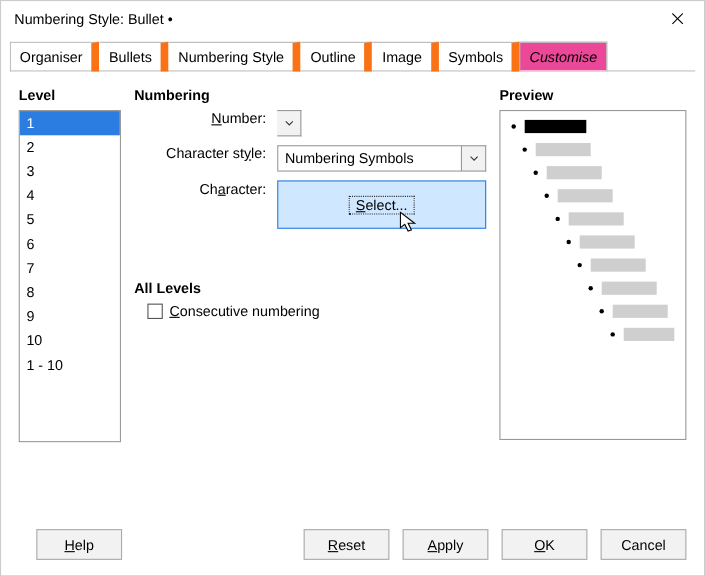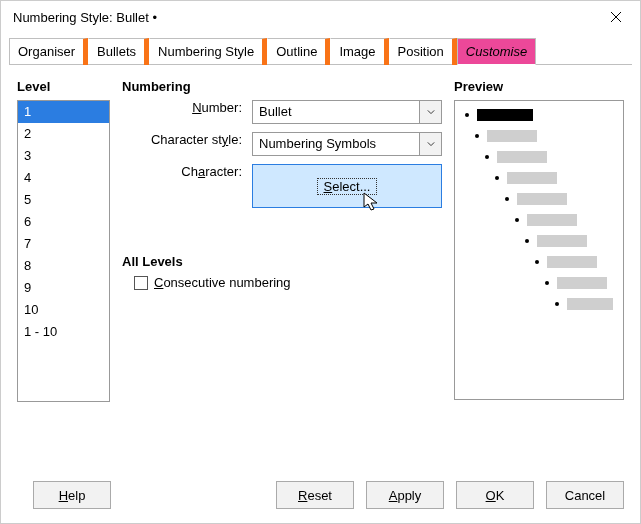--- a/index.html
+++ b/index.html
@@ -46,21 +46,21 @@
   .tab {
     padding: 5px 8px 5px 8px;
     border: 1px solid transparent;
     border-bottom: none;
     position: relative;
     top: 1px;
     cursor: default;
     color: #000;
   }
   .tab:first-child { border-left: 1px solid #bfbfbf; }
-  .tab { border-right: 5px solid #f97316; border-top: 1px solid #bfbfbf; }
+  .tab { border-right: 7px solid #f97316; border-top: 1px solid #bfbfbf; }
   .tab.active {
     background: #ec4899;
     border: 1px solid #bfbfbf;
     border-bottom: 1px solid #fff;
     font-style: italic;
   }
   .content {
     padding: 14px 16px 0 16px;
     display: flex;
     gap: 12px;
@@ -226,21 +226,21 @@
       </svg>
     </div>
   </div>
 
   <div class="tabs" id="tabs">
       <div class="tab">Organiser</div>
       <div class="tab">Bullets</div>
       <div class="tab">Numbering Style</div>
       <div class="tab">Outline</div>
       <div class="tab">Image</div>
-      <div class="tab">Position</div>
+      <div class="tab">Symbols</div>
       <div class="tab active">Customise</div>
     </div>
 
   <div class="content">
 
     <div class="col-level">
       <div class="section-heading">Level</div>
       <div class="level-list" id="level-list">
           <div class="level-item selected">1</div>
           <div class="level-item">2</div>
@@ -255,21 +255,20 @@
           <div class="level-item">1 - 10</div>
         </div>
     </div>
 
     <div class="col-main">
       <div class="section-heading">Numbering</div>
 
       <div class="form-row">
         <label><span class="u">N</span>umber:</label>
         <div class="control select-wrap">
-          <div class="select-input">Bullet</div>
           <div class="select-btn">
             <svg viewBox="0 0 10 10">
                 <polyline points="1,3 5,7 9,3" fill="none" stroke="#333" stroke-width="1.2"></polyline>
               </svg>
           </div>
         </div>
       </div>
 
       <div class="form-row">
         <label>Character st<span class="u">y</span>le:</label>

